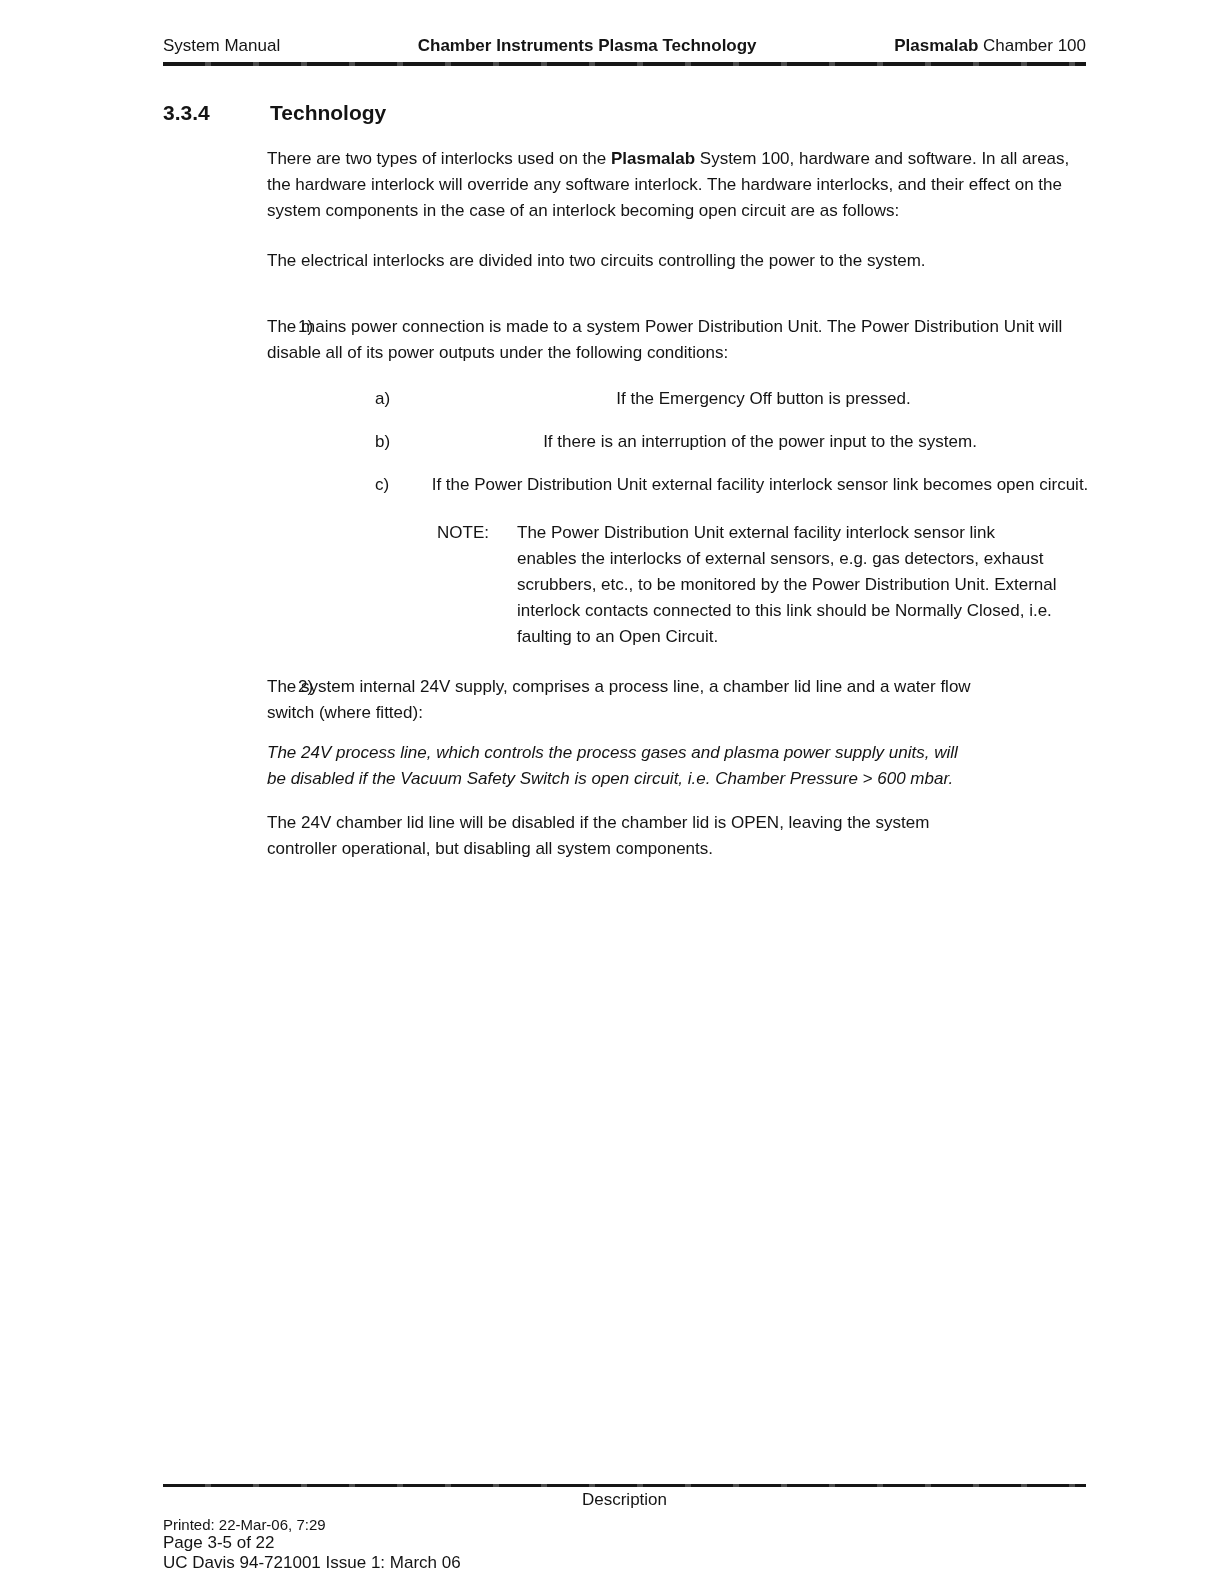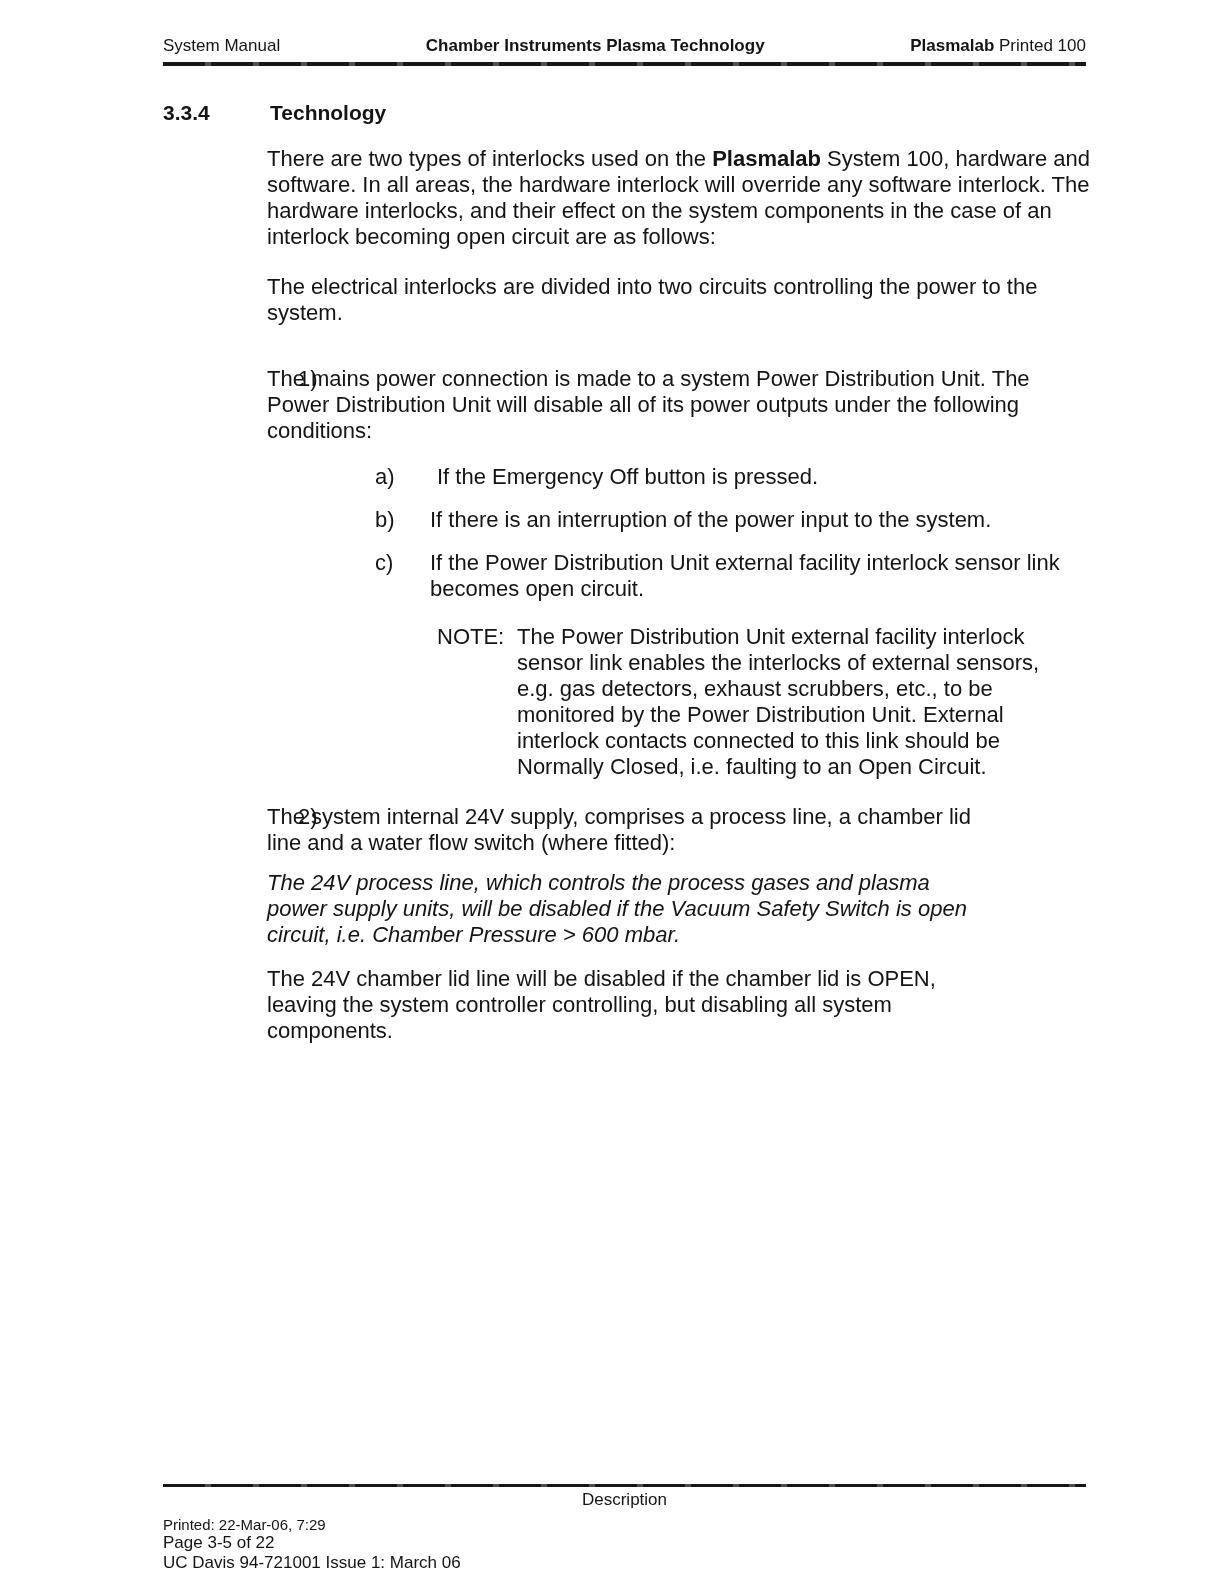--- a/index.html
+++ b/index.html
@@ -29,30 +29,30 @@
   .header-rule{top:62px;height:4px;}
   
   .section-heading{
     position:absolute; left:163px; top:101px;
     font-size:21px; font-weight:bold;
   }
   .sec-title{position:absolute;left:107px;white-space:nowrap;}
   
   .content{
     position:absolute; left:267px; top:146px; width:823px;
-    font-size:22px; line-height:26px;
+    font-size:17px; line-height:26px;
   }
   .content p{margin:0 0 24px 0;}
   p.tight{margin-bottom:40px;}
   .li{position:relative; margin-bottom:17px;}
   .li .marker{position:absolute; top:0;}
   .li.num .marker{left:31px;}
   .li.num .li-text{}
   .li.sub .marker{left:108px;}
-  .li.sub .li-text{margin-left:163px; max-width:660px;}
+  .li.sub .li-text{margin-left:163px; max-width:660px;text-align:center;}
   .note{position:relative; margin:22px 0 24px 0;}
   .note-label{position:absolute; left:170px; top:0; font-weight:normal;}
   .note-text{margin-left:250px; max-width:540px;}
   .inner{margin-left:80px; max-width:712px;}
   .item2-block .li-text{max-width:710px;}
   
   .footer-rule{top:1484px;height:3px;}
   .footer-center{
     position:absolute; left:163px; top:1490px; width:923px;
     text-align:center; font-size:17px;
@@ -67,21 +67,21 @@
   .b{font-weight:bold;}
 </style>
 </head>
 <body>
 
 <div class="page">
 
   <div class="header">
     <span>System Manual</span>
     <span class="bold">Chamber Instruments Plasma Technology</span>
-    <span><span class="b">Plasmalab</span><span> Printed 100</span></span>
+    <span><span class="b">Plasmalab</span><span> Chamber 100</span></span>
   </div>
   <div class="rule header-rule"></div>
 
   <div class="section-heading">
     <span class="sec-num">3.3.4</span>
     <span class="sec-title">Technology</span>
   </div>
 
   <div class="content">
 
@@ -114,21 +114,21 @@
       <div class="note-text">The Power Distribution Unit external facility interlock sensor link enables the interlocks of external sensors, e.g. gas detectors, exhaust scrubbers, etc., to be monitored by the Power Distribution Unit. External interlock contacts connected to this link should be Normally Closed, i.e. faulting to an Open Circuit.</div>
     </div>
 
     <div class="li num item2-block" style="margin-bottom:14px;">
       <span class="marker">2)</span>
       <div class="li-text">The system internal 24V supply, comprises a process line, a chamber lid line and a water flow switch (where fitted):</div>
     </div>
 
     <p class="inner" style="margin-bottom:18px;font-style:italic;">The 24V process line, which controls the process gases and plasma power supply units, will be disabled if the Vacuum Safety Switch is open circuit, i.e. Chamber Pressure &gt; 600 mbar.</p>
 
-    <p class="inner">The 24V chamber lid line will be disabled if the chamber lid is OPEN, leaving the system controller controlling, but disabling all system components.</p>
+    <p class="inner">The 24V chamber lid line will be disabled if the chamber lid is OPEN, leaving the system controller operational, but disabling all system components.</p>
 
   </div>
 
   <div class="rule footer-rule"></div>
   <div class="footer-center">Description</div>
   <div class="footer-row">
     <span class="small">Printed: 22-Mar-06, 7:29</span>
     <span>Page 3-5 of 22</span>
     <span>UC Davis 94-721001 Issue 1: March 06</span>
   </div>

